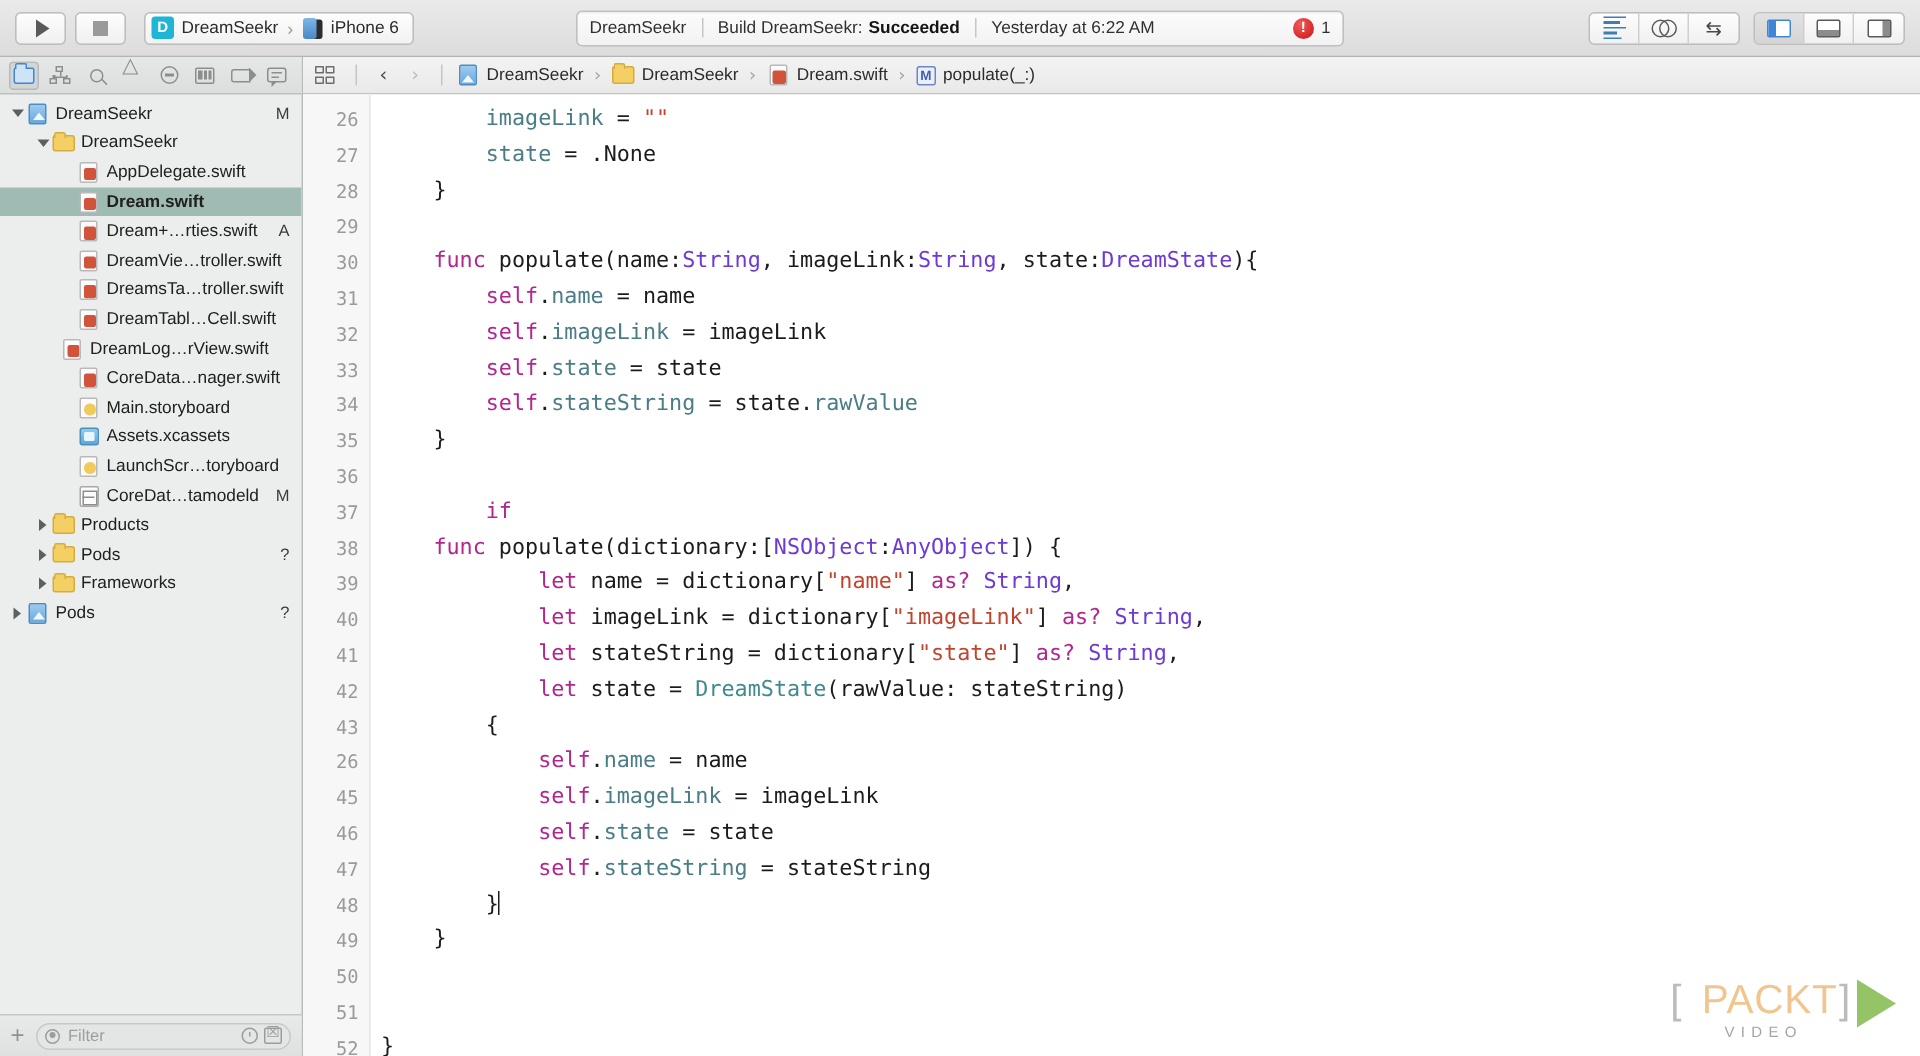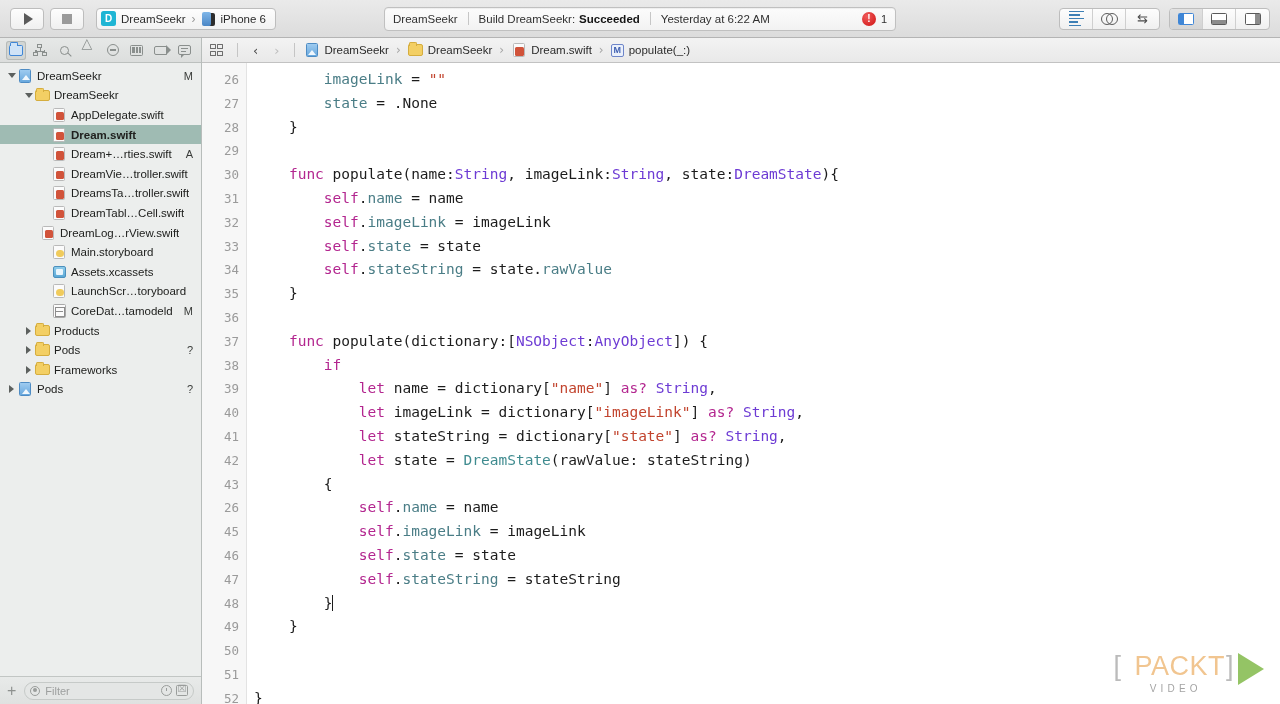--- a/index.html
+++ b/index.html
@@ -945,20 +945,27 @@
               <span class="ico-swift"></span>
             </span>
             <span class="row-label">DreamTabl…Cell.swift</span>
           </div>
           <div class="row" style=" margin-left: 29px;">
             <span class="tw"></span>
             <span class="fi">
               <span class="ico-swift"></span>
             </span>
             <span class="row-label">DreamLog…rView.swift</span>
+          </div>
+          <div class="row" style="padding-left: 40px;">
+            <span class="tw"></span>
+            <span class="fi">
+              <span class="ico-swift"></span>
+            </span>
+            <span class="row-label">CoreData…nager.swift</span>
           </div>
           <div class="row" style="padding-left: 40px;">
             <span class="tw"></span>
             <span class="fi">
               <span class="ico-story"></span>
             </span>
             <span class="row-label">Main.storyboard</span>
           </div>
           <div class="row" style="padding-left: 40px;">
             <span class="tw"></span>
@@ -1109,22 +1116,22 @@
             <div class="cl"><span class="pn">        </span><span class="prop">state</span><span class="pn"> = .None</span></div>
             <div class="cl"><span class="pn">    }</span></div>
             <div class="cl">&nbsp;</div>
             <div class="cl"><span class="pn">    </span><span class="kw">func</span><span class="pn"> populate(name:</span><span class="ty">String</span><span class="pn">, imageLink:</span><span class="ty">String</span><span class="pn">, state:</span><span class="ty">DreamState</span><span class="pn">){</span></div>
             <div class="cl"><span class="pn">        </span><span class="kw">self</span><span class="pn">.</span><span class="prop">name</span><span class="pn"> = name</span></div>
             <div class="cl"><span class="pn">        </span><span class="kw">self</span><span class="pn">.</span><span class="prop">imageLink</span><span class="pn"> = imageLink</span></div>
             <div class="cl"><span class="pn">        </span><span class="kw">self</span><span class="pn">.</span><span class="prop">state</span><span class="pn"> = state</span></div>
             <div class="cl"><span class="pn">        </span><span class="kw">self</span><span class="pn">.</span><span class="prop">stateString</span><span class="pn"> = state.</span><span class="prop">rawValue</span></div>
             <div class="cl"><span class="pn">    }</span></div>
             <div class="cl">&nbsp;</div>
+            <div class="cl"><span class="pn">        </span><span class="kw">if</span></div>
             <div class="cl"><span class="pn">    </span><span class="kw">func</span><span class="pn"> populate(dictionary:[</span><span class="ty">NSObject</span><span class="pn">:</span><span class="ty">AnyObject</span><span class="pn">]) {</span></div>
-            <div class="cl"><span class="pn">        </span><span class="kw">if</span></div>
             <div class="cl"><span class="pn">            </span><span class="kw">let</span><span class="pn"> name = dictionary[</span><span class="str">"name"</span><span class="pn">] </span><span class="kw">as?</span><span class="pn"> </span><span class="ty">String</span><span class="pn">,</span></div>
             <div class="cl"><span class="pn">            </span><span class="kw">let</span><span class="pn"> imageLink = dictionary[</span><span class="str">"imageLink"</span><span class="pn">] </span><span class="kw">as?</span><span class="pn"> </span><span class="ty">String</span><span class="pn">,</span></div>
             <div class="cl"><span class="pn">            </span><span class="kw">let</span><span class="pn"> stateString = dictionary[</span><span class="str">"state"</span><span class="pn">] </span><span class="kw">as?</span><span class="pn"> </span><span class="ty">String</span><span class="pn">,</span></div>
             <div class="cl"><span class="pn">            </span><span class="kw">let</span><span class="pn"> state = </span><span class="pty">DreamState</span><span class="pn">(rawValue: stateString)</span></div>
             <div class="cl"><span class="pn">        {</span></div>
             <div class="cl"><span class="pn">            </span><span class="kw">self</span><span class="pn">.</span><span class="prop">name</span><span class="pn"> = name</span></div>
             <div class="cl"><span class="pn">            </span><span class="kw">self</span><span class="pn">.</span><span class="prop">imageLink</span><span class="pn"> = imageLink</span></div>
             <div class="cl"><span class="pn">            </span><span class="kw">self</span><span class="pn">.</span><span class="prop">state</span><span class="pn"> = state</span></div>
             <div class="cl"><span class="pn">            </span><span class="kw">self</span><span class="pn">.</span><span class="prop">stateString</span><span class="pn"> = stateString</span></div>
             <div class="cl"><span class="pn">        }</span><span class="caret"></span></div>

